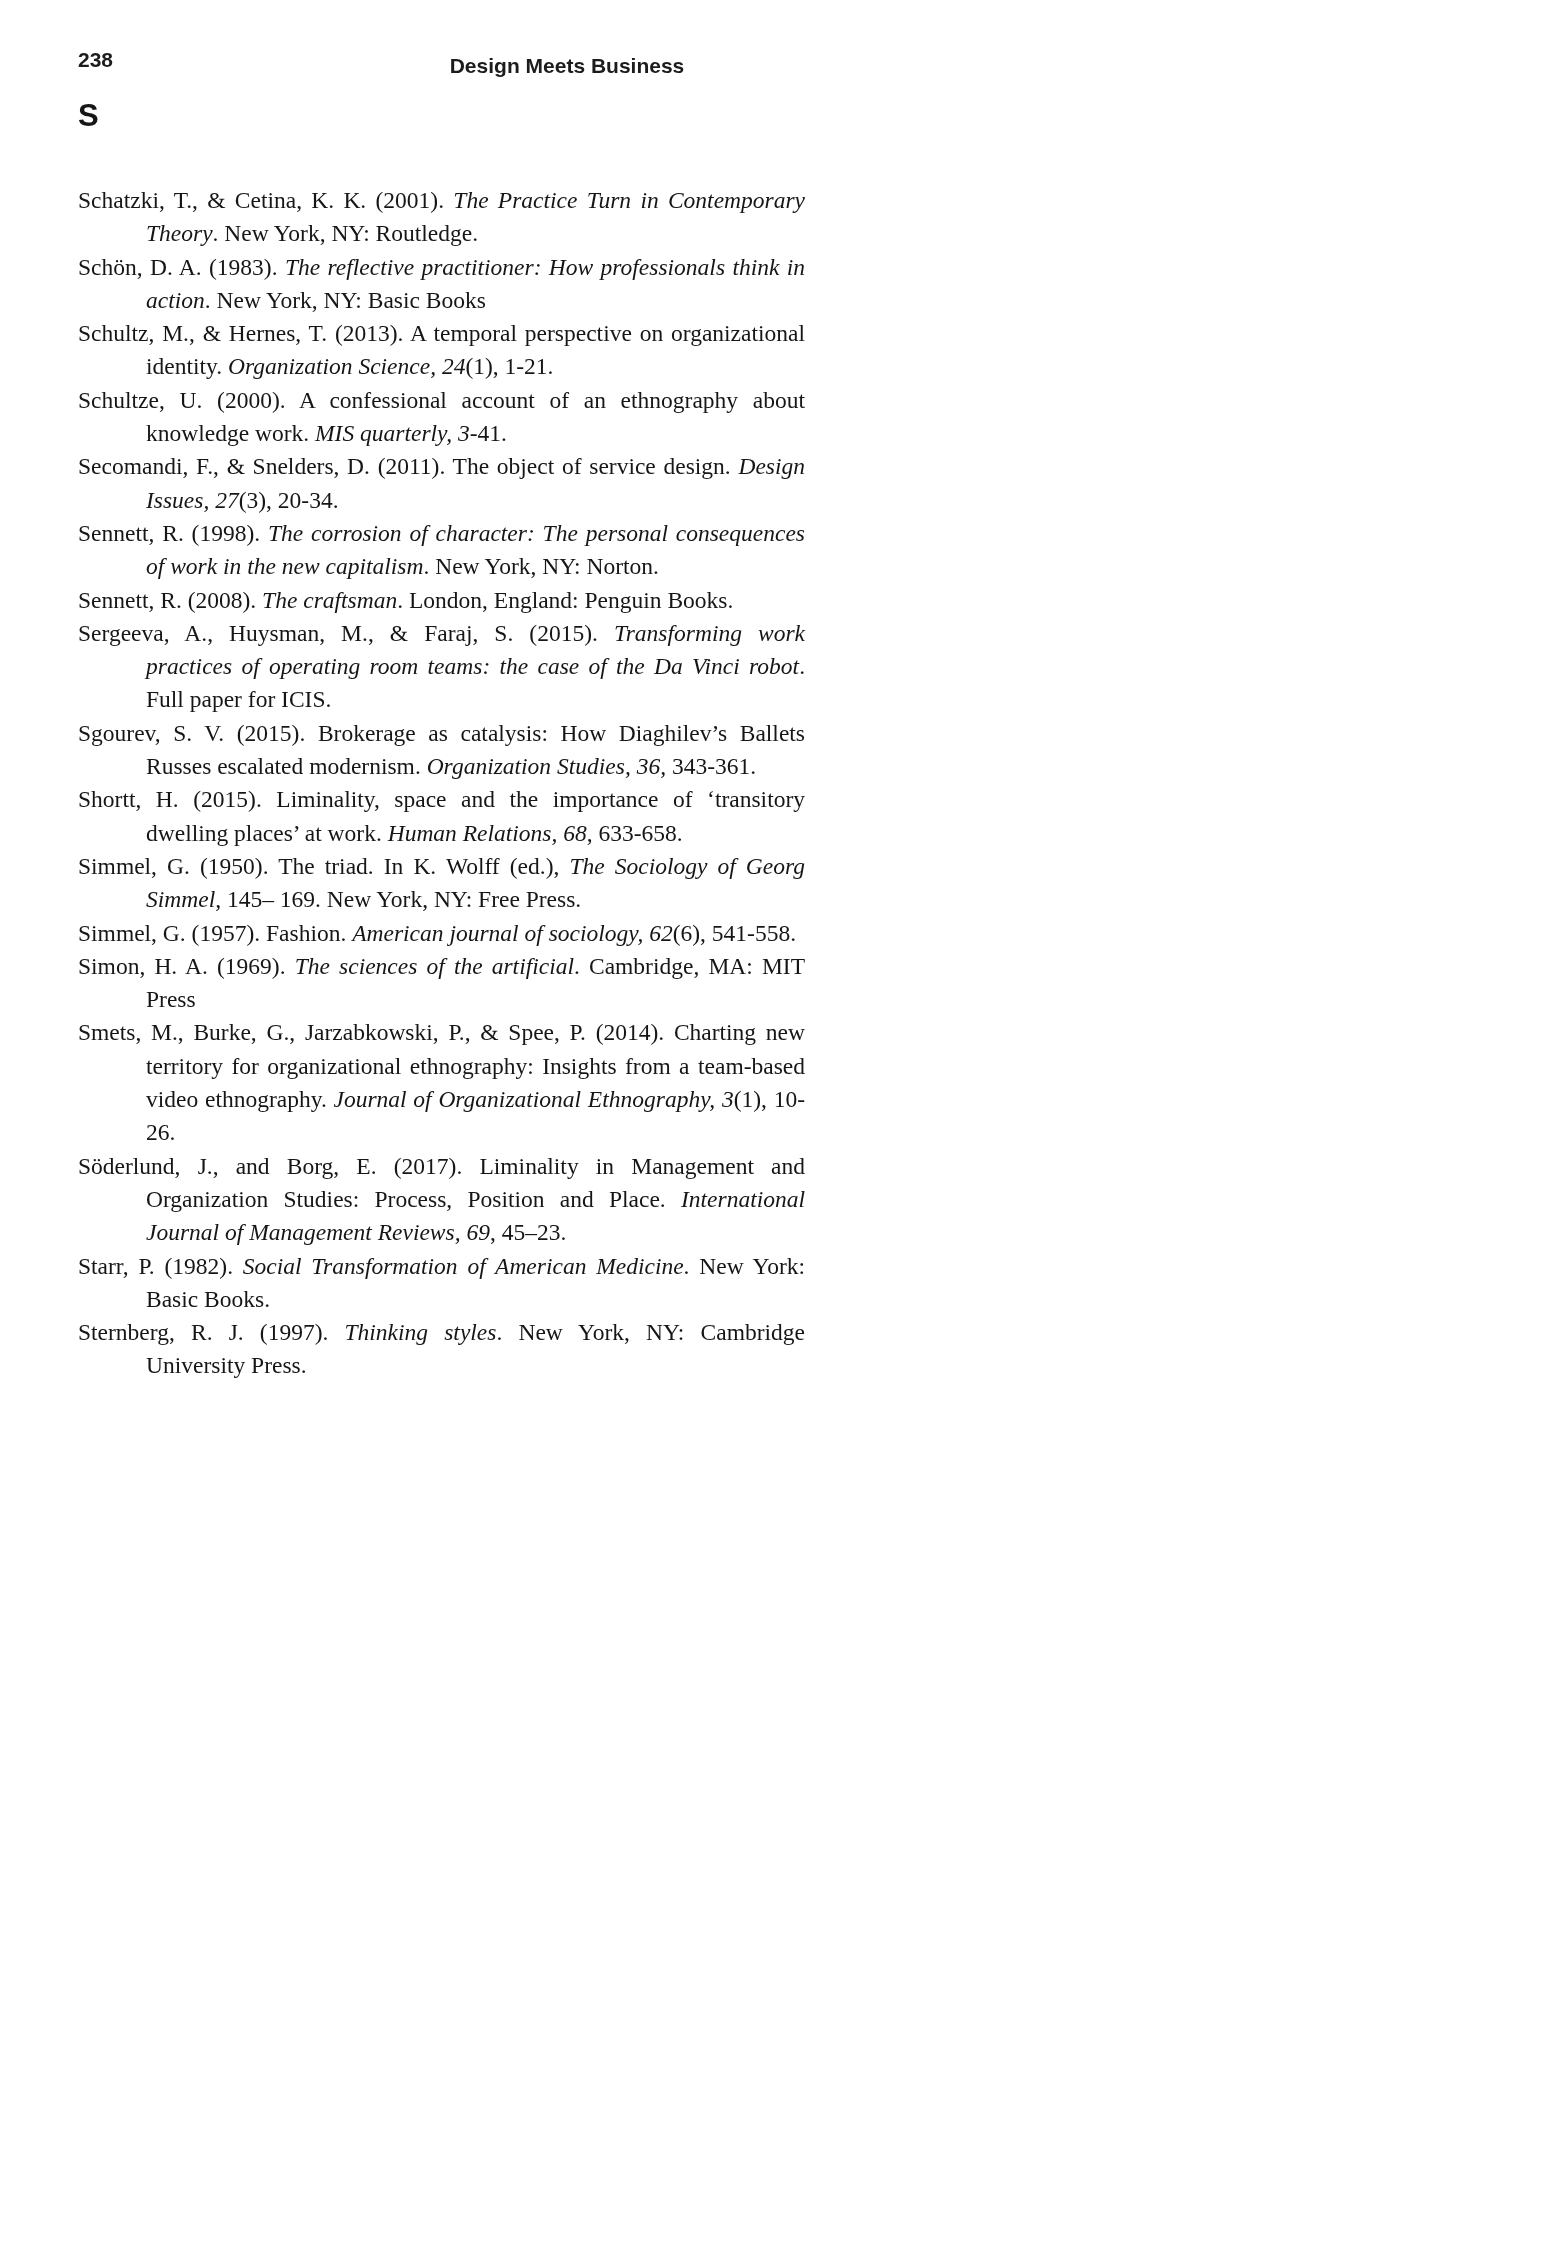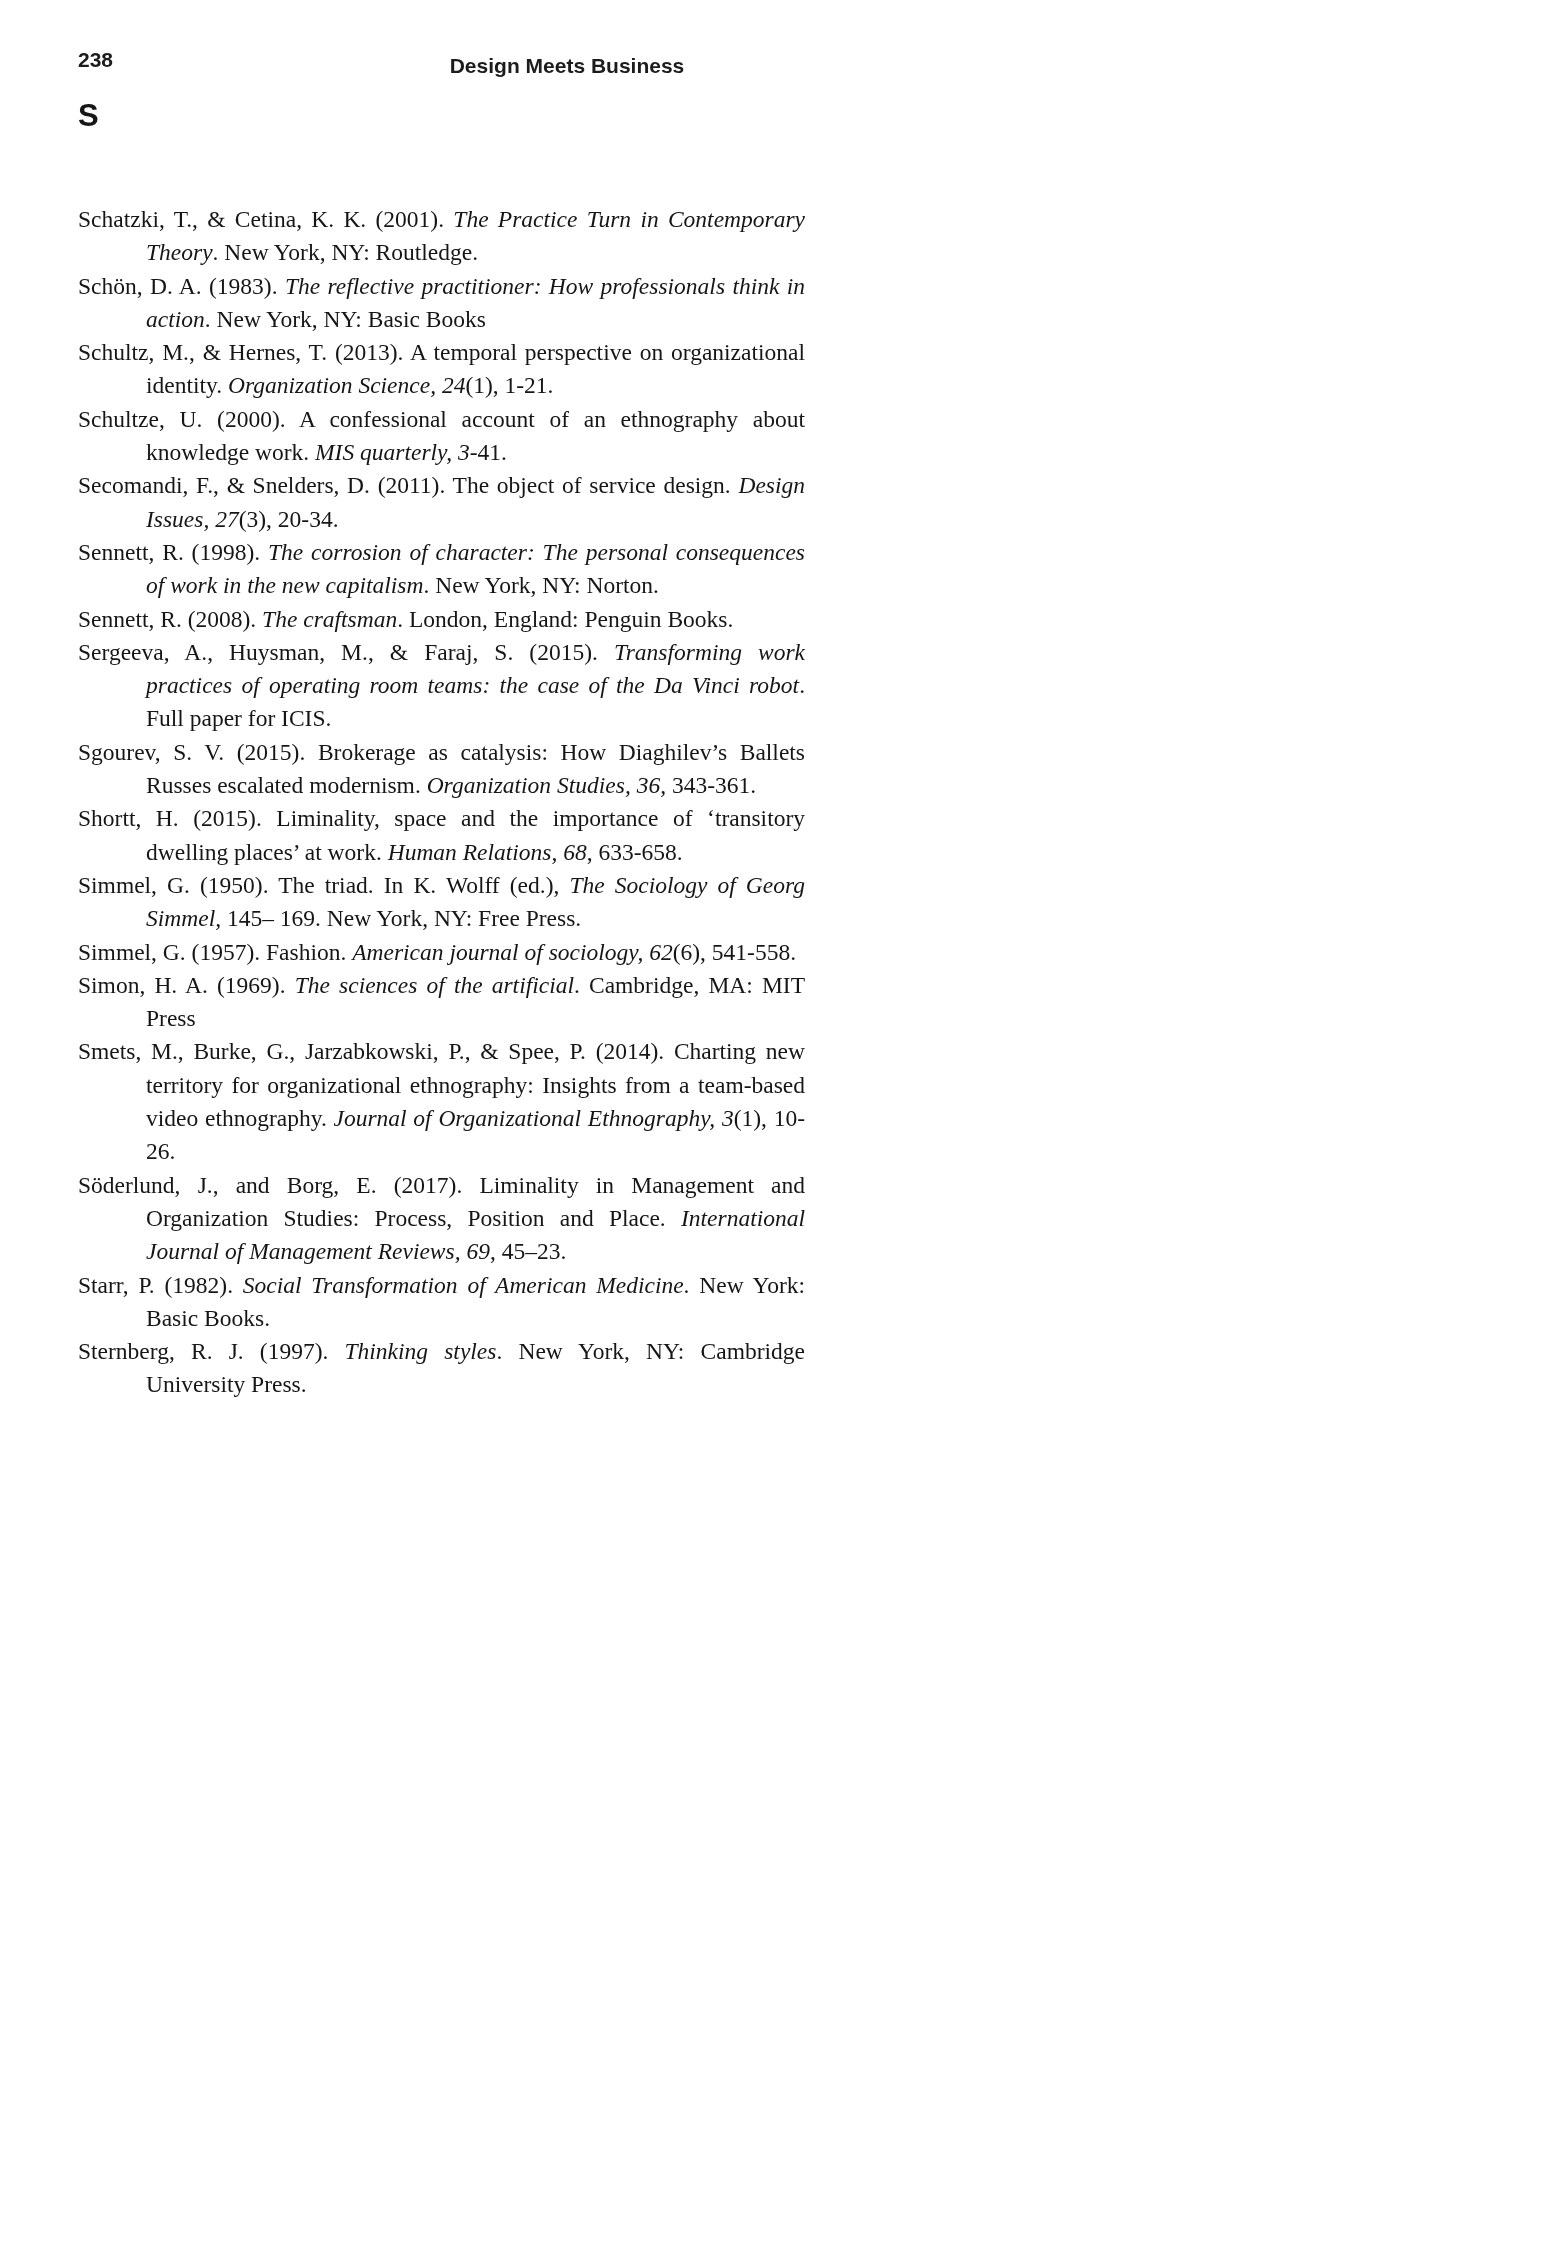--- a/index.html
+++ b/index.html
@@ -44,21 +44,21 @@
     left: 78px;
     top: 98px;
     font-family: "Liberation Sans", sans-serif;
     font-weight: 700;
     font-size: 31px;
     color: #161616;
   }
   .refs {
     position: absolute;
     left: 78px;
-    top: 203px;
+    top: 184px;
     width: 727px;
     font-family: "Liberation Serif", "DejaVu Serif", serif;
     font-size: 23.5px;
     line-height: 33.3px;
     text-align: justify;
     text-justify: inter-word;
     color: #161616;
   }
   .ref {
     margin: 0;

